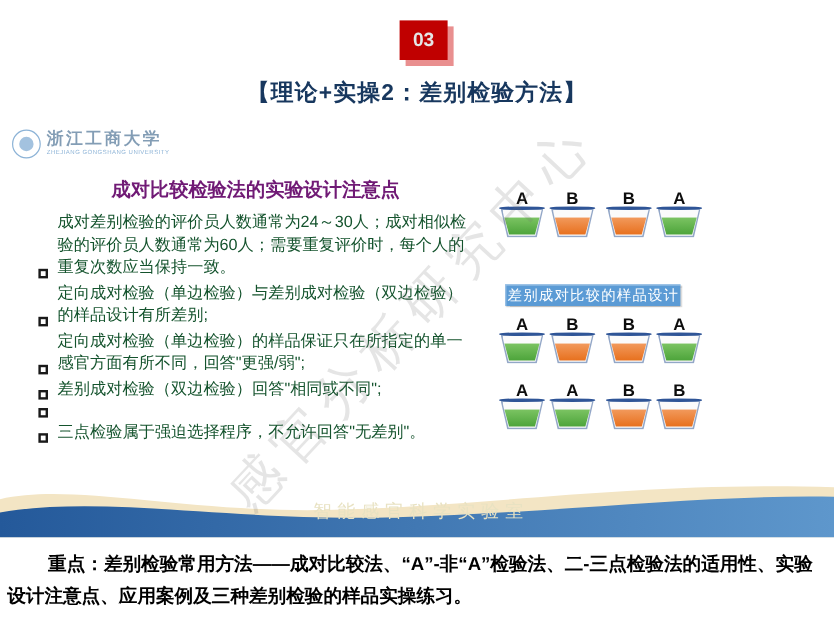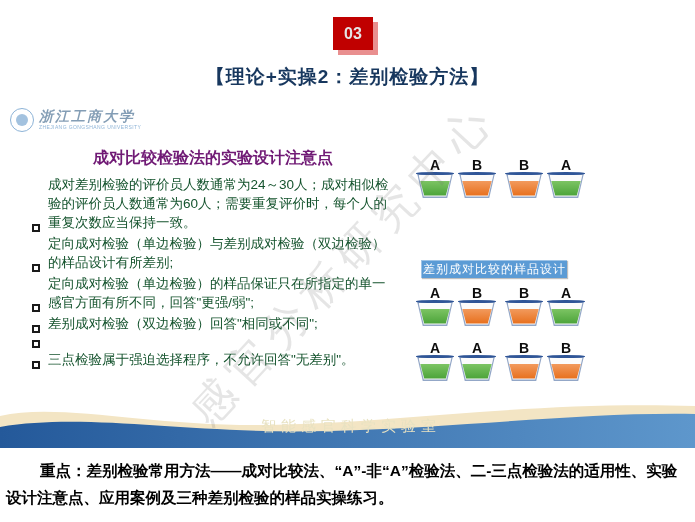--- a/index.html
+++ b/index.html
@@ -20,21 +20,21 @@
   
   .title { position:absolute; left:0; top:64px; width:100%; text-align:center;
            color:#17375e; font-weight:bold; font-size:19px; letter-spacing:1px; }
 
   
   .logo { position:absolute; left:10px; top:108px; display:flex; align-items:center; gap:5px; opacity:.55; }
   .logo-seal { width:24px; height:24px; border-radius:50%; border:1.5px solid #2e74b5;
                display:flex; align-items:center; justify-content:center; }
   .logo-seal-inner { width:12px; height:12px; border-radius:50%; background:#2e74b5; opacity:.8; }
   .logo-text { display:flex; flex-direction:column; line-height:1.05; }
-  .logo-cn { font-family:"Liberation Serif", serif; font-weight:bold; font-style:italic;
+  .logo-cn { font-family:"Liberation Serif", serif; font-weight:bold; 
              font-size:14px; color:#1f4e79; letter-spacing:2px; }
   .logo-en { font-size:5px; color:#2e74b5; letter-spacing:.4px; }
 
   
   .section-heading { position:absolute; left:32px; top:148px; width:362px; text-align:center;
                      color:#701a75; font-weight:bold; font-size:16px; }
 
   
   .bullets { position:absolute; left:32px; top:175px; width:363px; list-style:none; }
   .bullets li { display:flex; align-items:flex-end; margin-bottom:2px;
@@ -65,21 +65,21 @@
   .glass-inner { position:absolute; left:1.5px; right:1.5px; top:1.5px; bottom:1.5px;
                  background:#fbfbfb; clip-path:polygon(0 0,100% 0,84% 100%,16% 100%); }
   .glass-fill { position:absolute; left:3px; right:3px; top:8px; bottom:2.5px;
                 clip-path:polygon(1% 0,99% 0,86% 100%,14% 100%); }
   .glass-rim { position:absolute; top:-1px; left:-1px; right:-1px; height:2.5px;
                background:#2f5597; border-radius:50%; }
   .cup[data-fill="green"] .glass-fill { background:linear-gradient(#7cc463,#4ba339); }
   .cup[data-fill="orange"] .glass-fill { background:linear-gradient(#f29a5d,#e76f1c); }
 
   .row-g1 { margin-top:6px; }
-  .header-2 { margin-top:62px; }
+  .header-2 { margin-top:39px; }
   .row-g2a { margin-top:8px; }
   .row-g2b { margin-top:15px; }
 
   
   .band { position:absolute; left:0; top:400px; width:553px; height:48px; }
   .band svg { display:block; }
   .lab-name { position:absolute; right:112px; top:17px;
               font-family:"Liberation Serif", serif; font-size:15px;
               color:#e8e2c2; letter-spacing:5px; }
 

